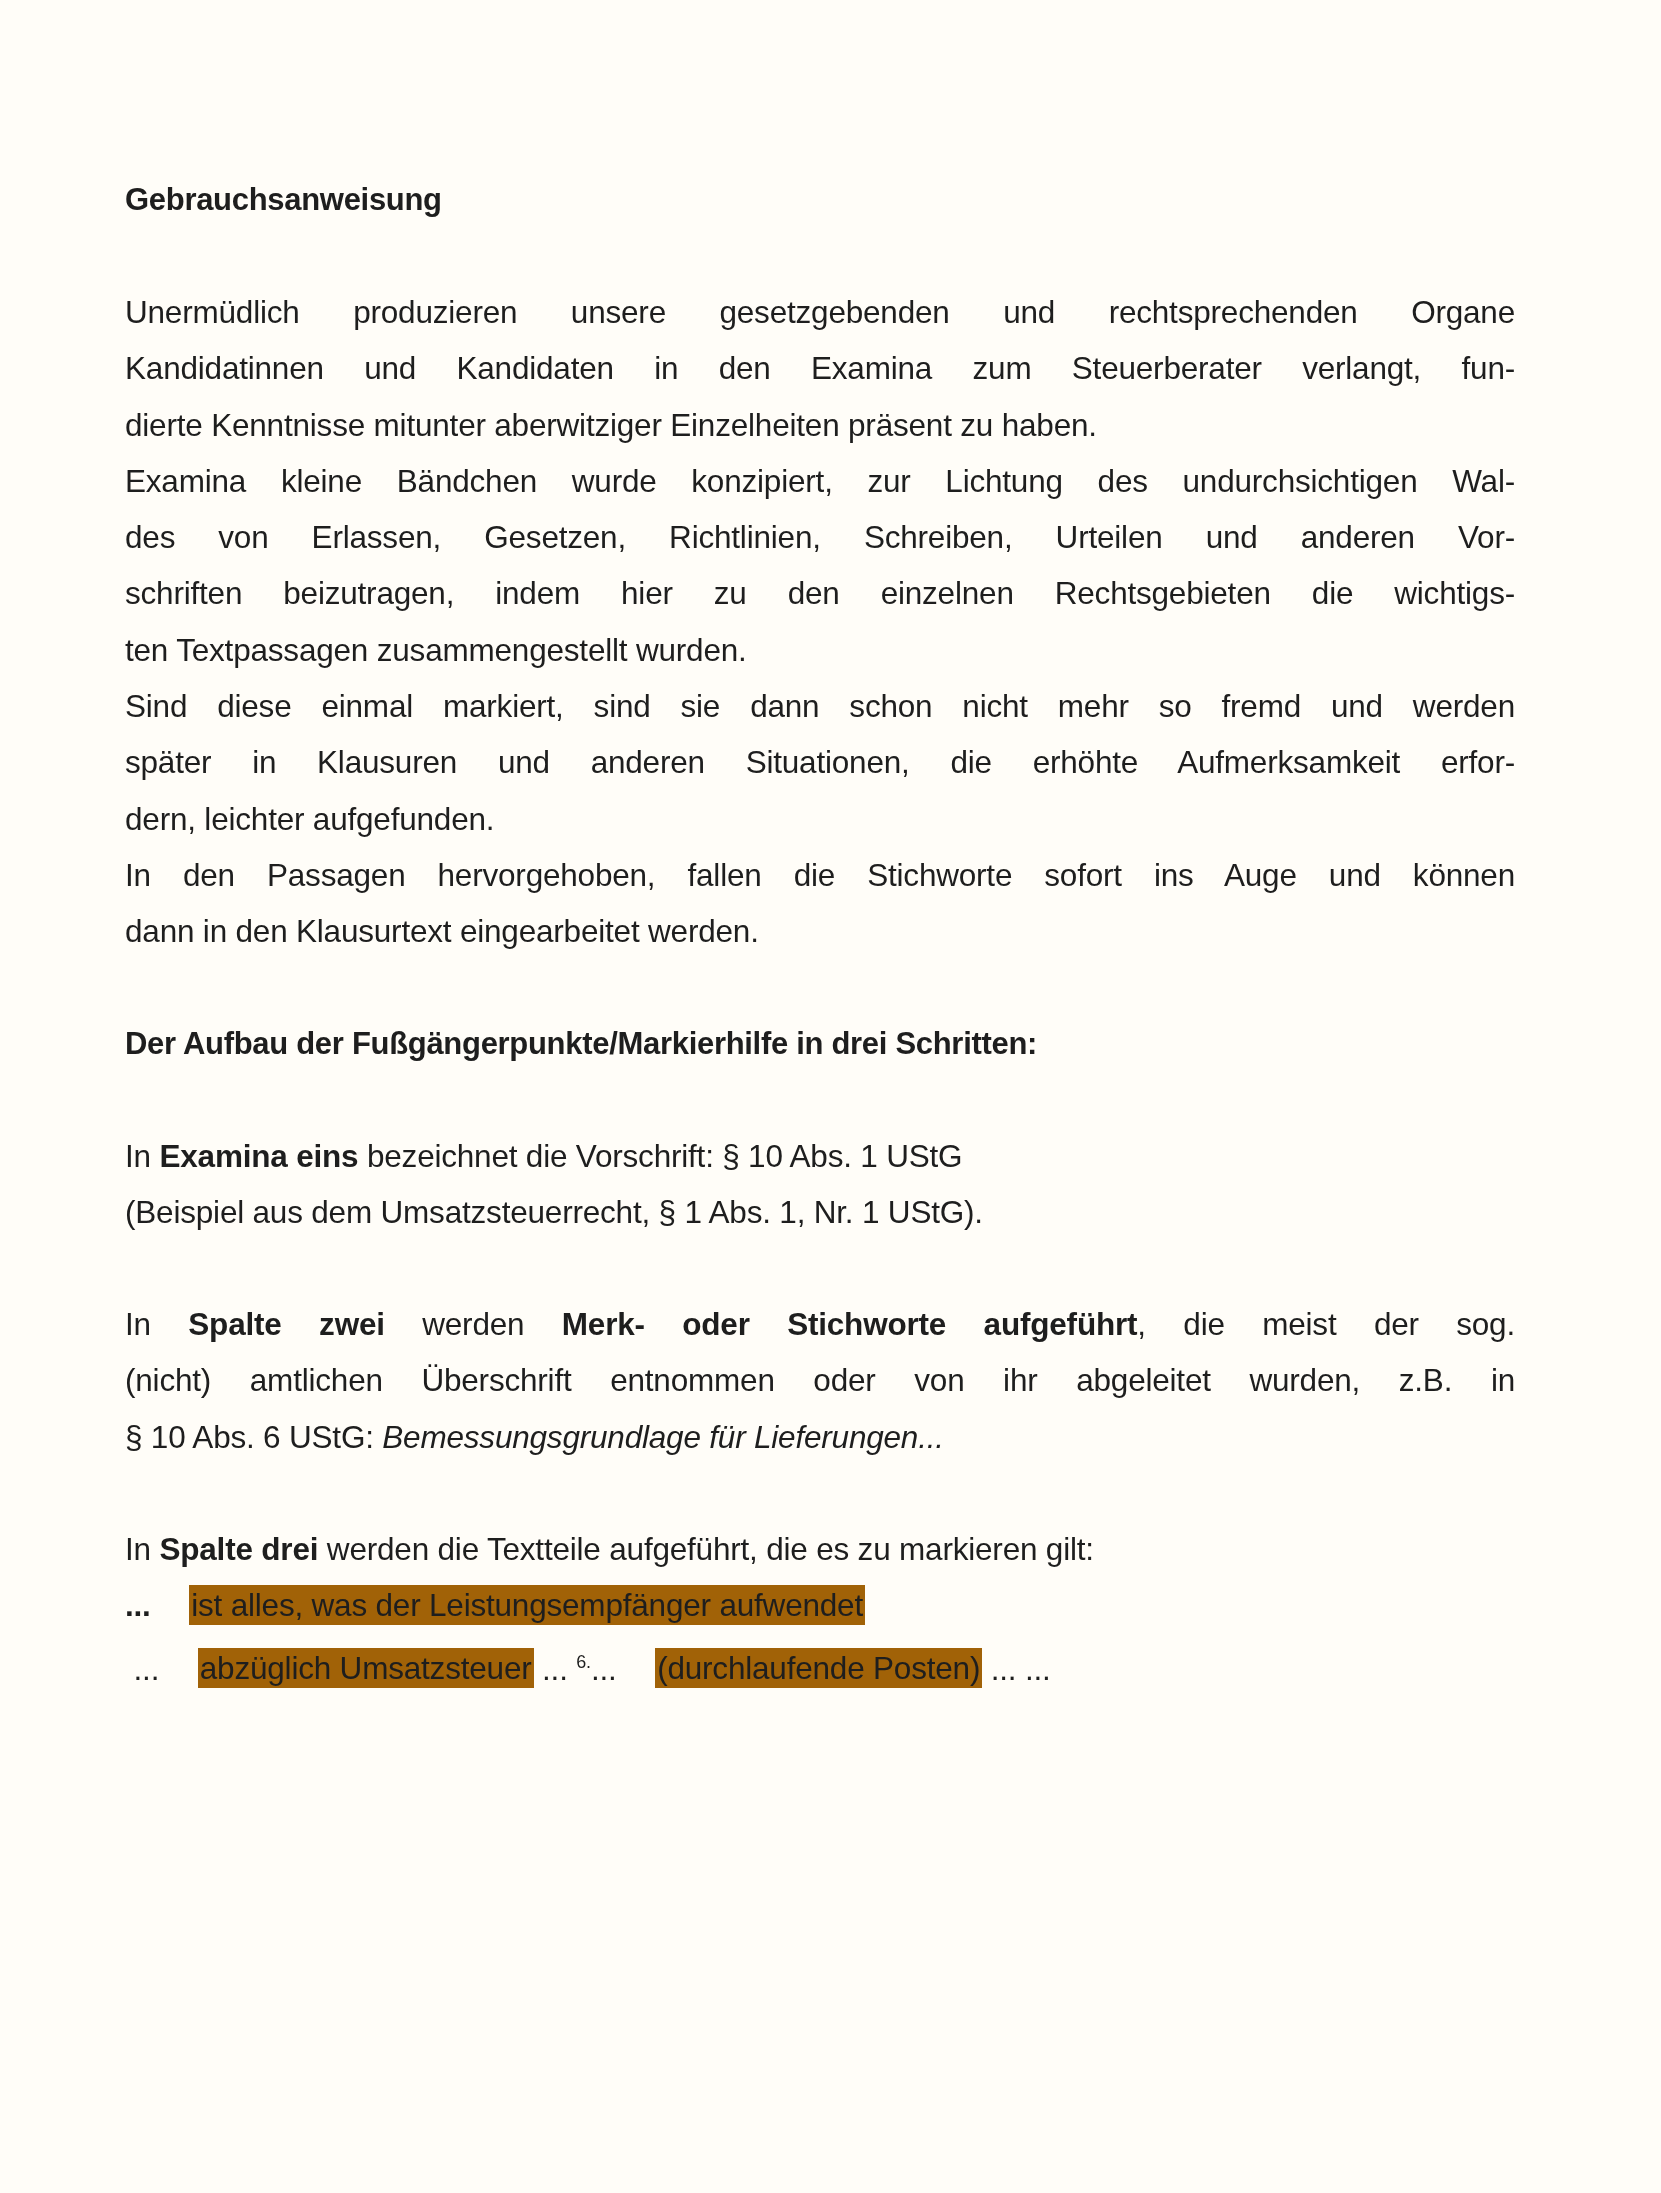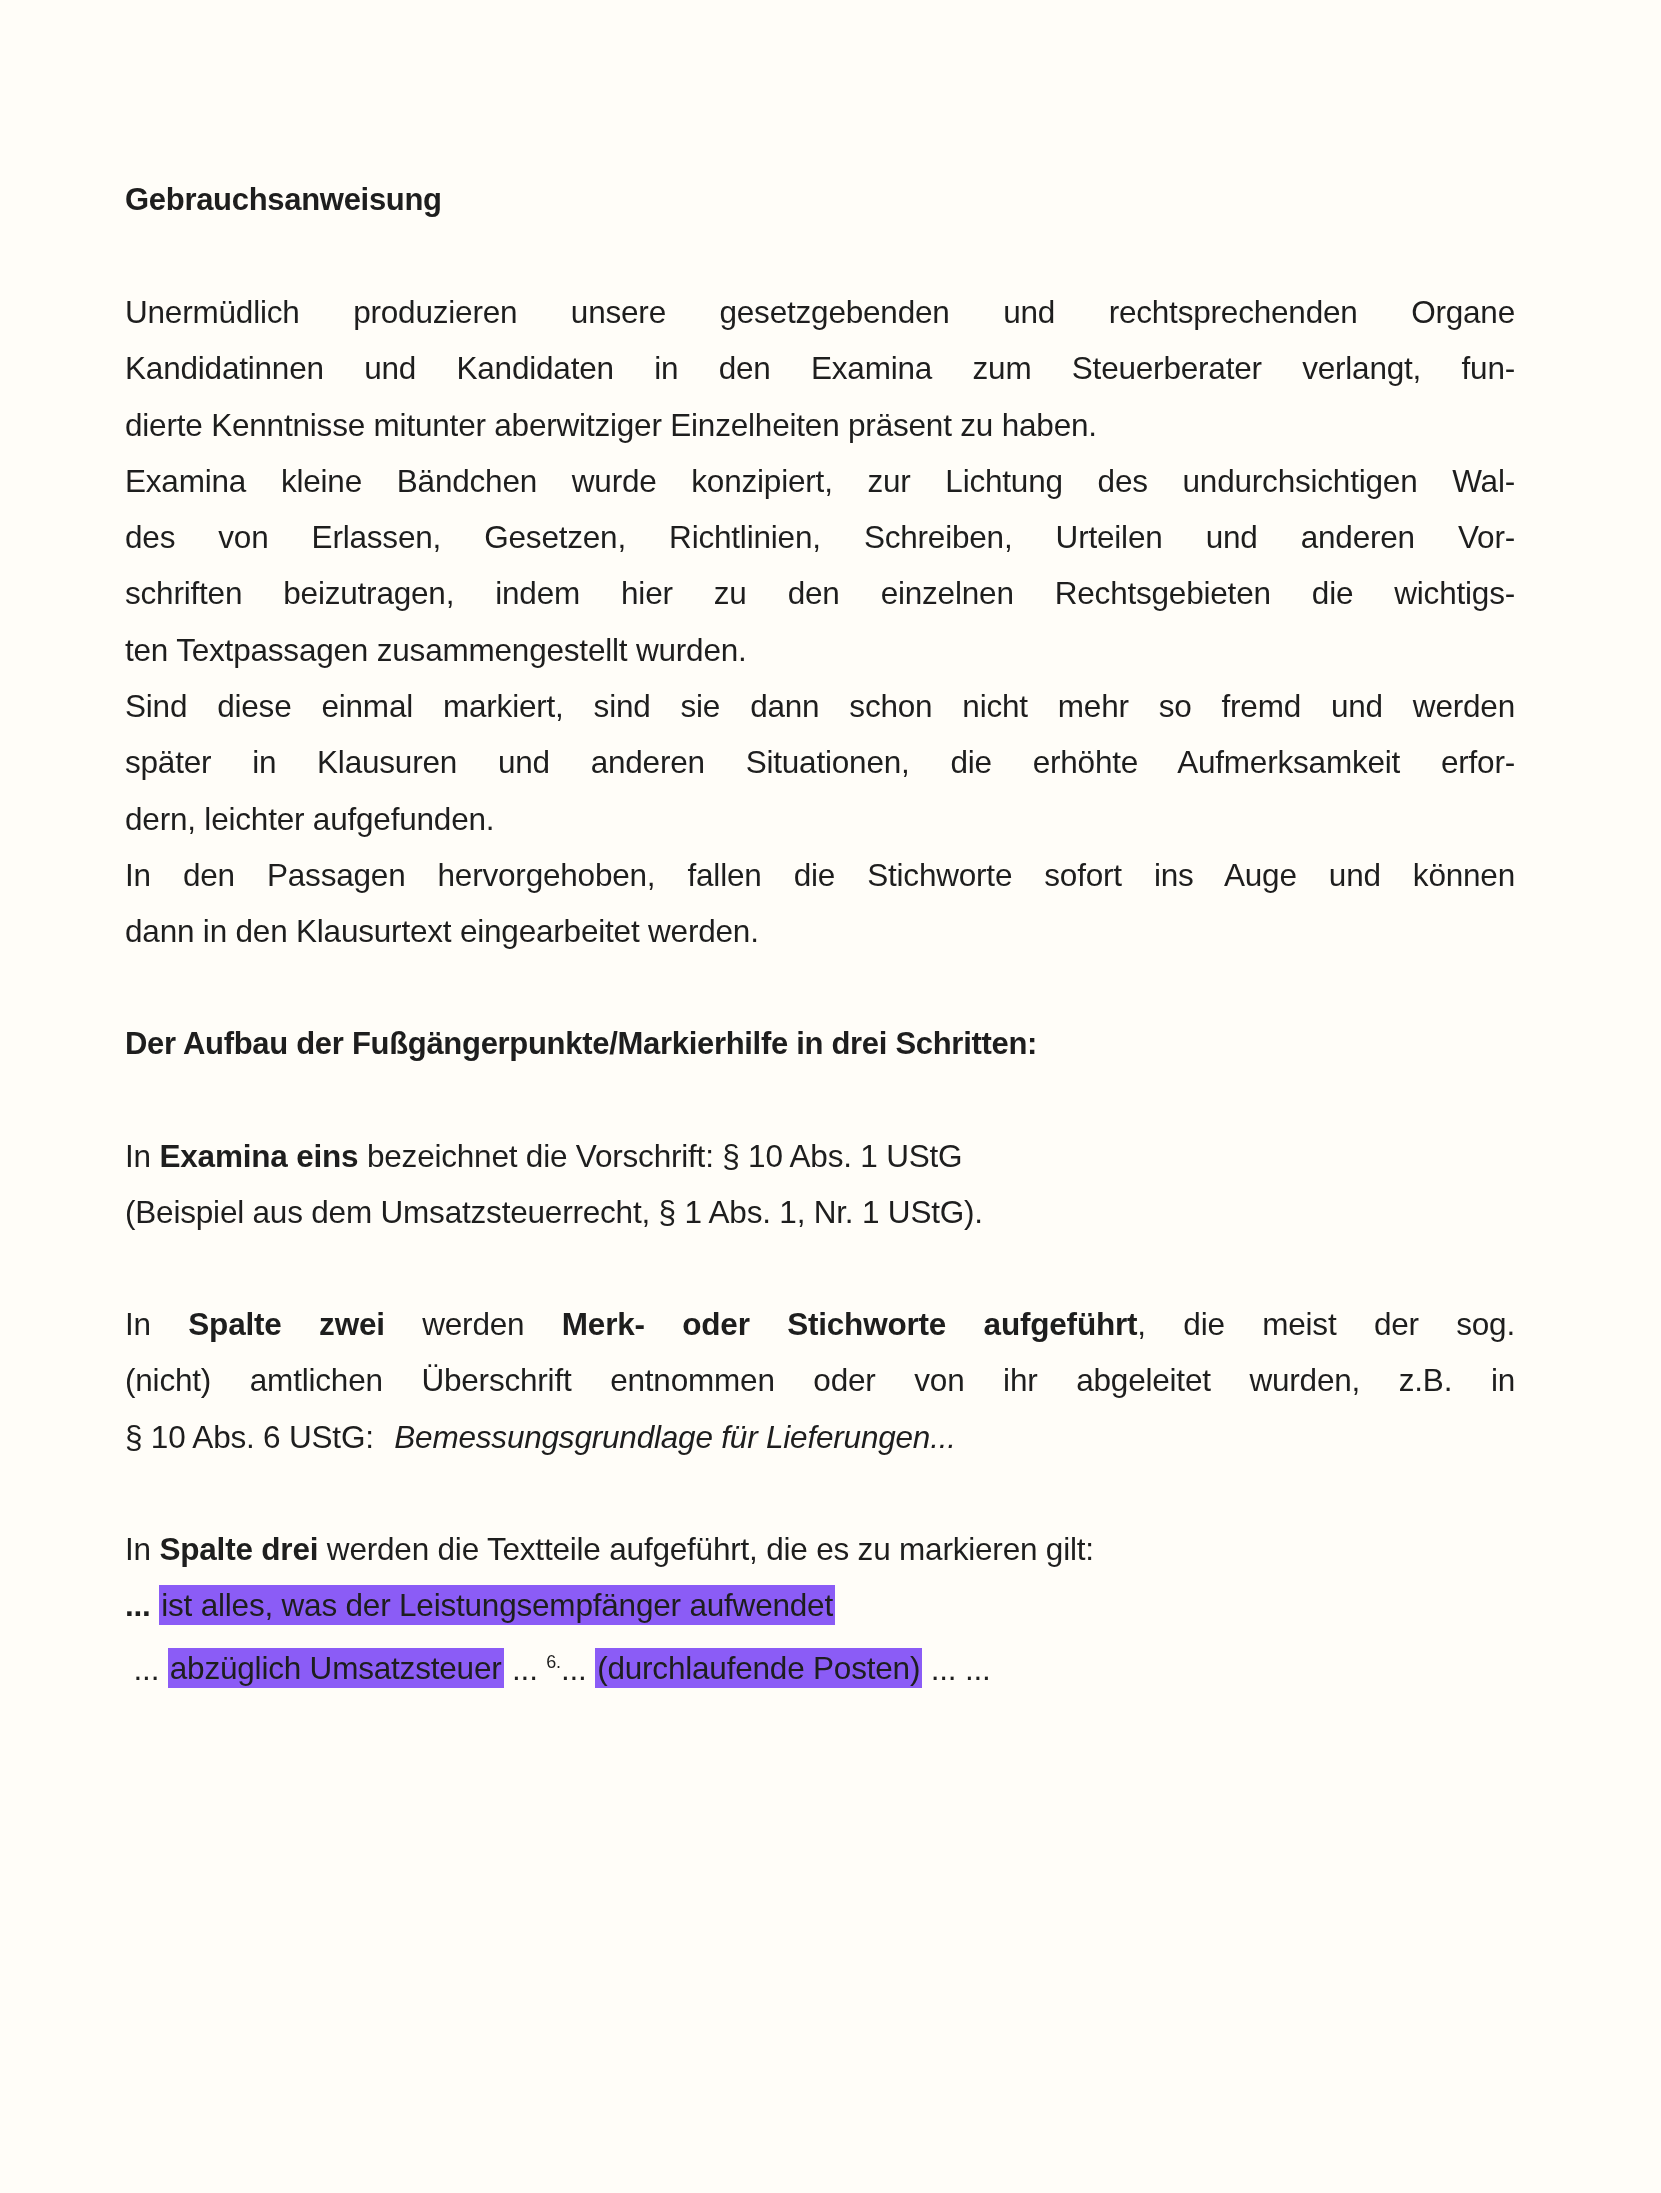--- a/index.html
+++ b/index.html
@@ -33,22 +33,22 @@
     letter-spacing: -0.2px;
   }
   .line { display: block; white-space: nowrap; }
   .justify-line {
     display: block;
     text-align: justify;
     text-align-last: justify;
     white-space: normal;
   }
   .b { font-weight: bold; }
-  .i { font-style: italic; margin-left: 12px; }
-  .hl { background: #8b5cf6; padding: 2px 2px; }
+  .i { font-style: italic; }
+  .hl { background: #a16207; padding: 2px 2px; margin-left: 30px; }
   .sup { font-size: 18px; vertical-align: super; }
   .gap-l { height: 56px; }
   .gap-m { height: 56px; }
 </style>
 </head>
 <body>
 
 <div class="page">
 
   <h1 class="heading">Gebrauchsanweisung</h1>

